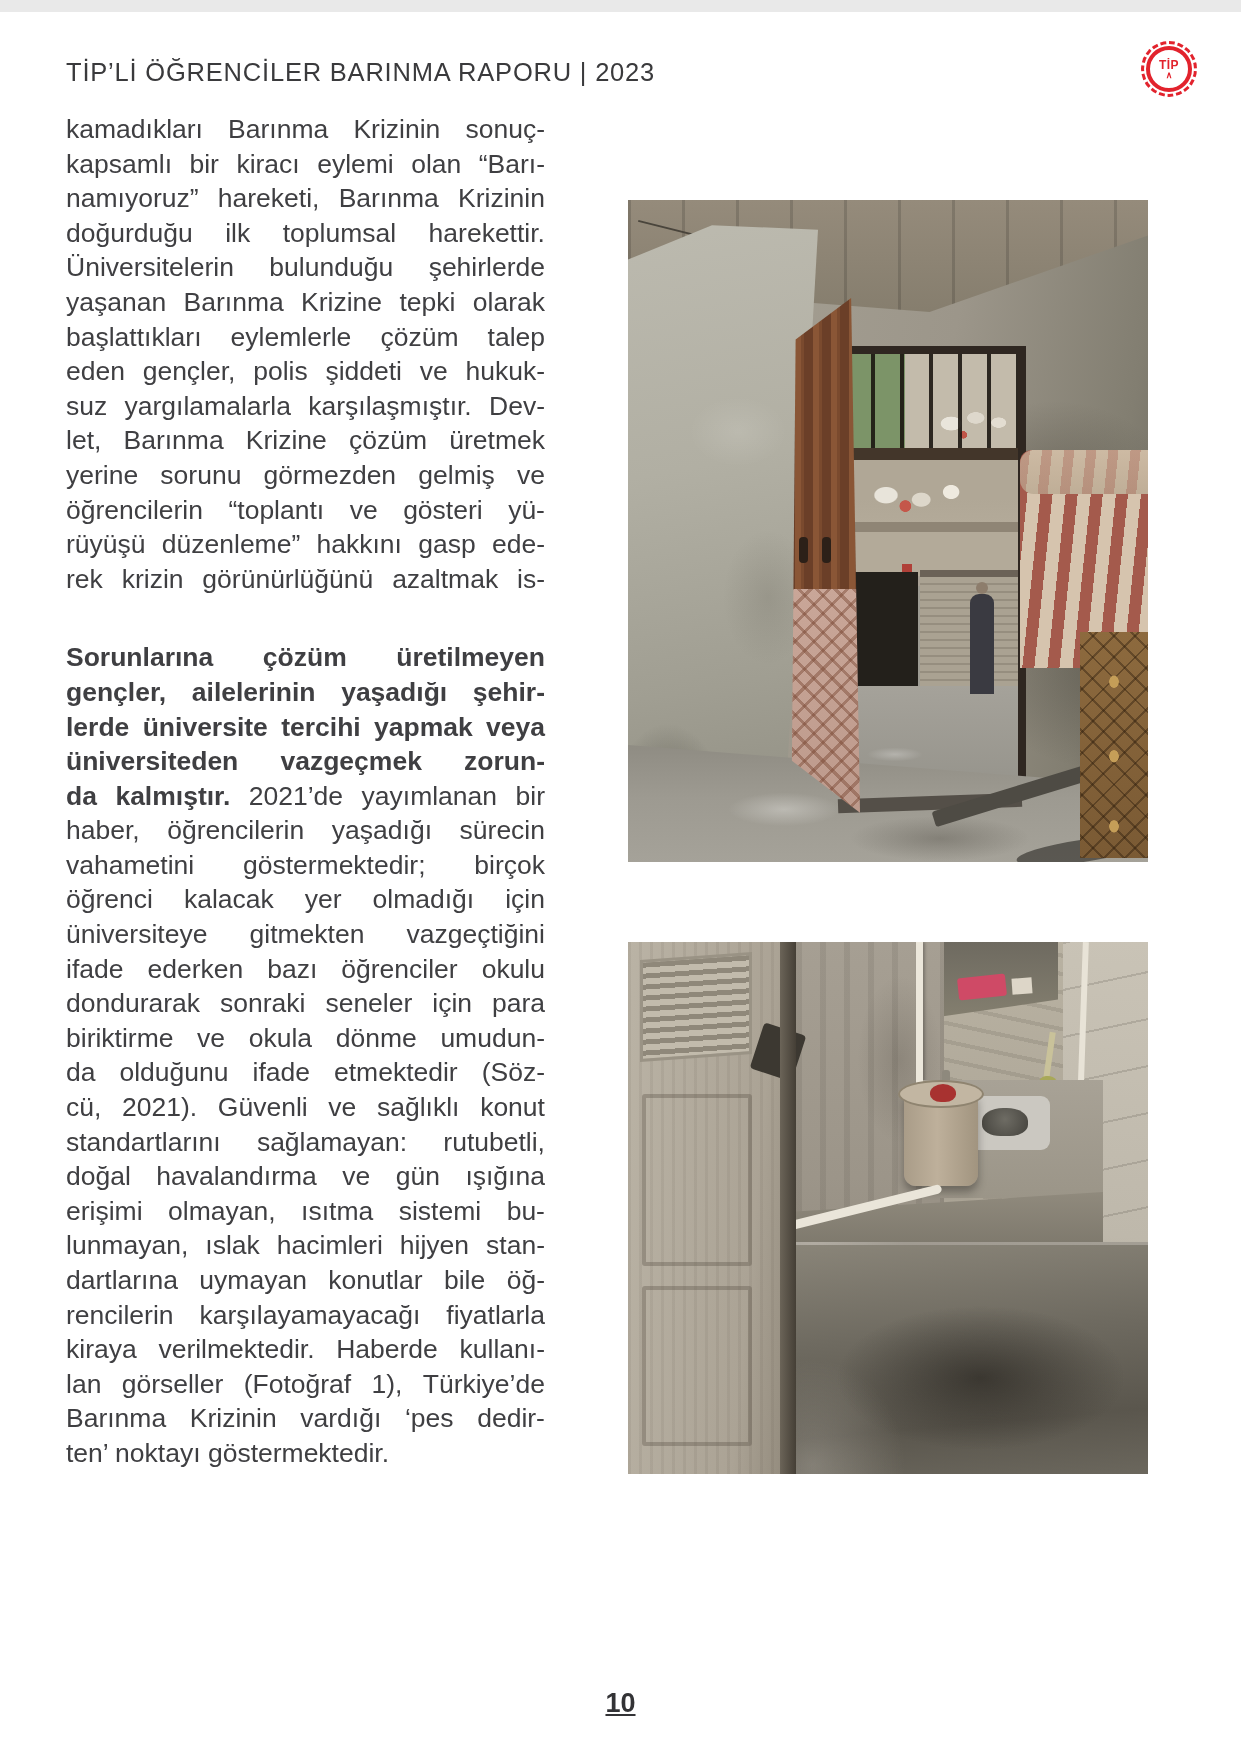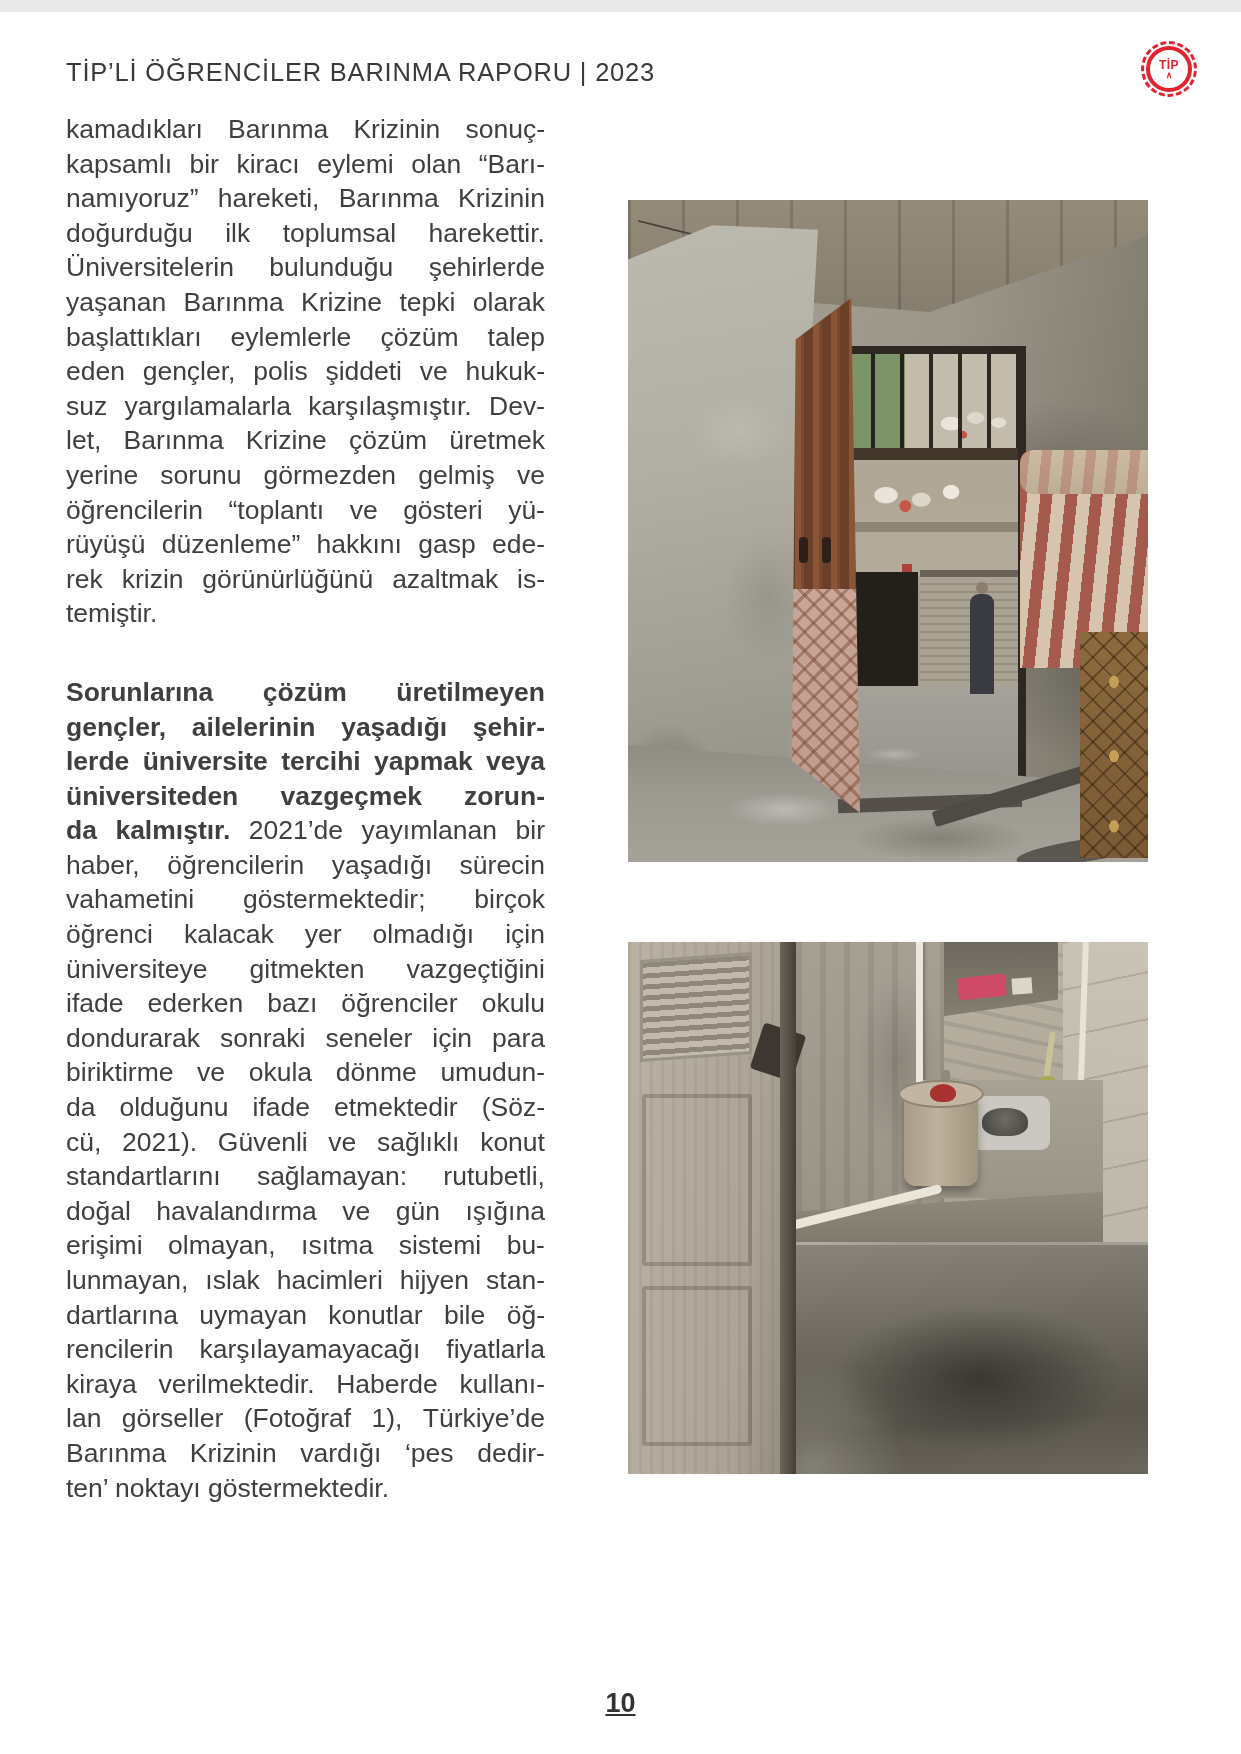--- a/index.html
+++ b/index.html
@@ -260,21 +260,20 @@
           <span>gasp</span>
           <span>ede-</span>
         </div>
         <div class="line">
           <span>rek</span>
           <span>krizin</span>
           <span>görünürlüğünü</span>
           <span>azaltmak</span>
           <span>is-</span>
         </div>
-        <div class="line last">temiştir.</div>
       </div>
       <div class="para">
         <div class="line">
           <span class="b">Sorunlarına</span>
           <span class="b">çözüm</span>
           <span class="b">üretilmeyen</span>
         </div>
         <div class="line">
           <span class="b">gençler,</span>
           <span class="b">ailelerinin</span>

